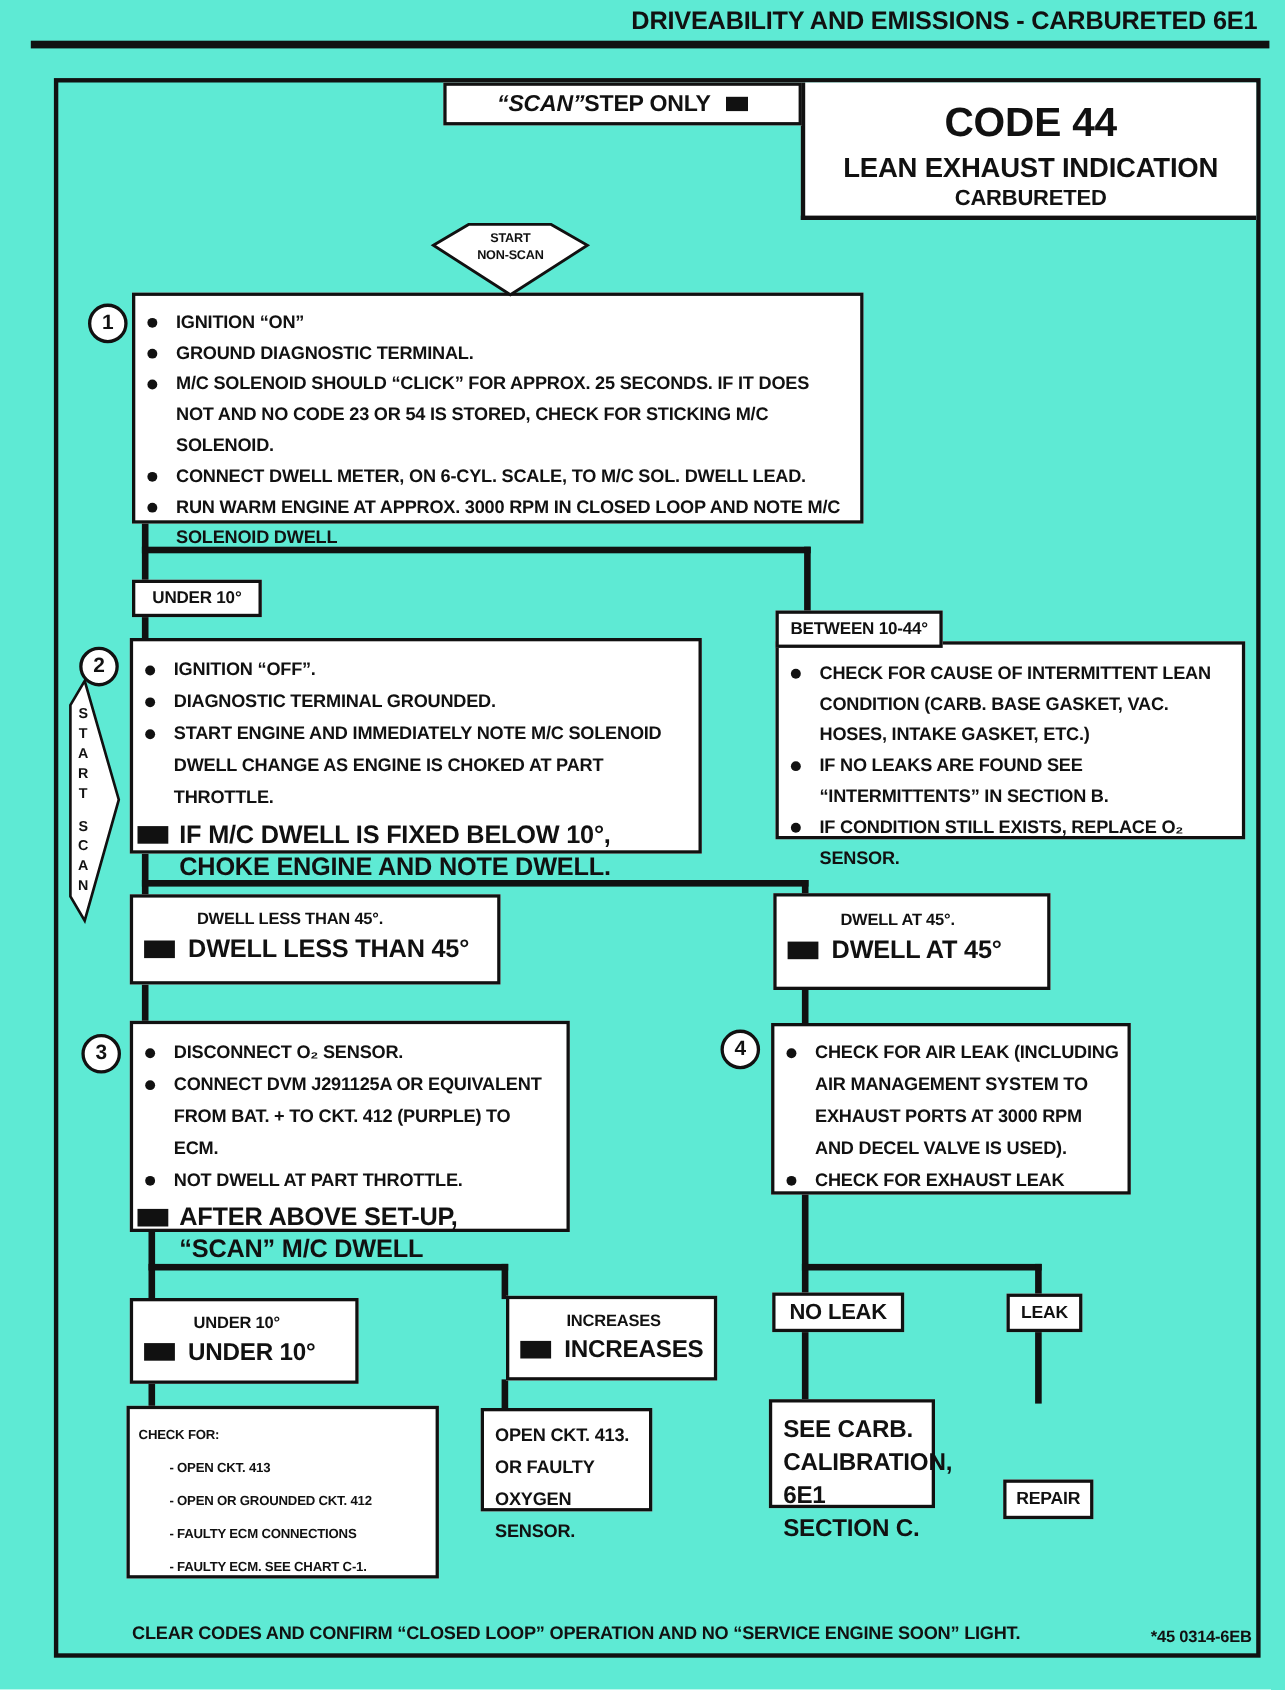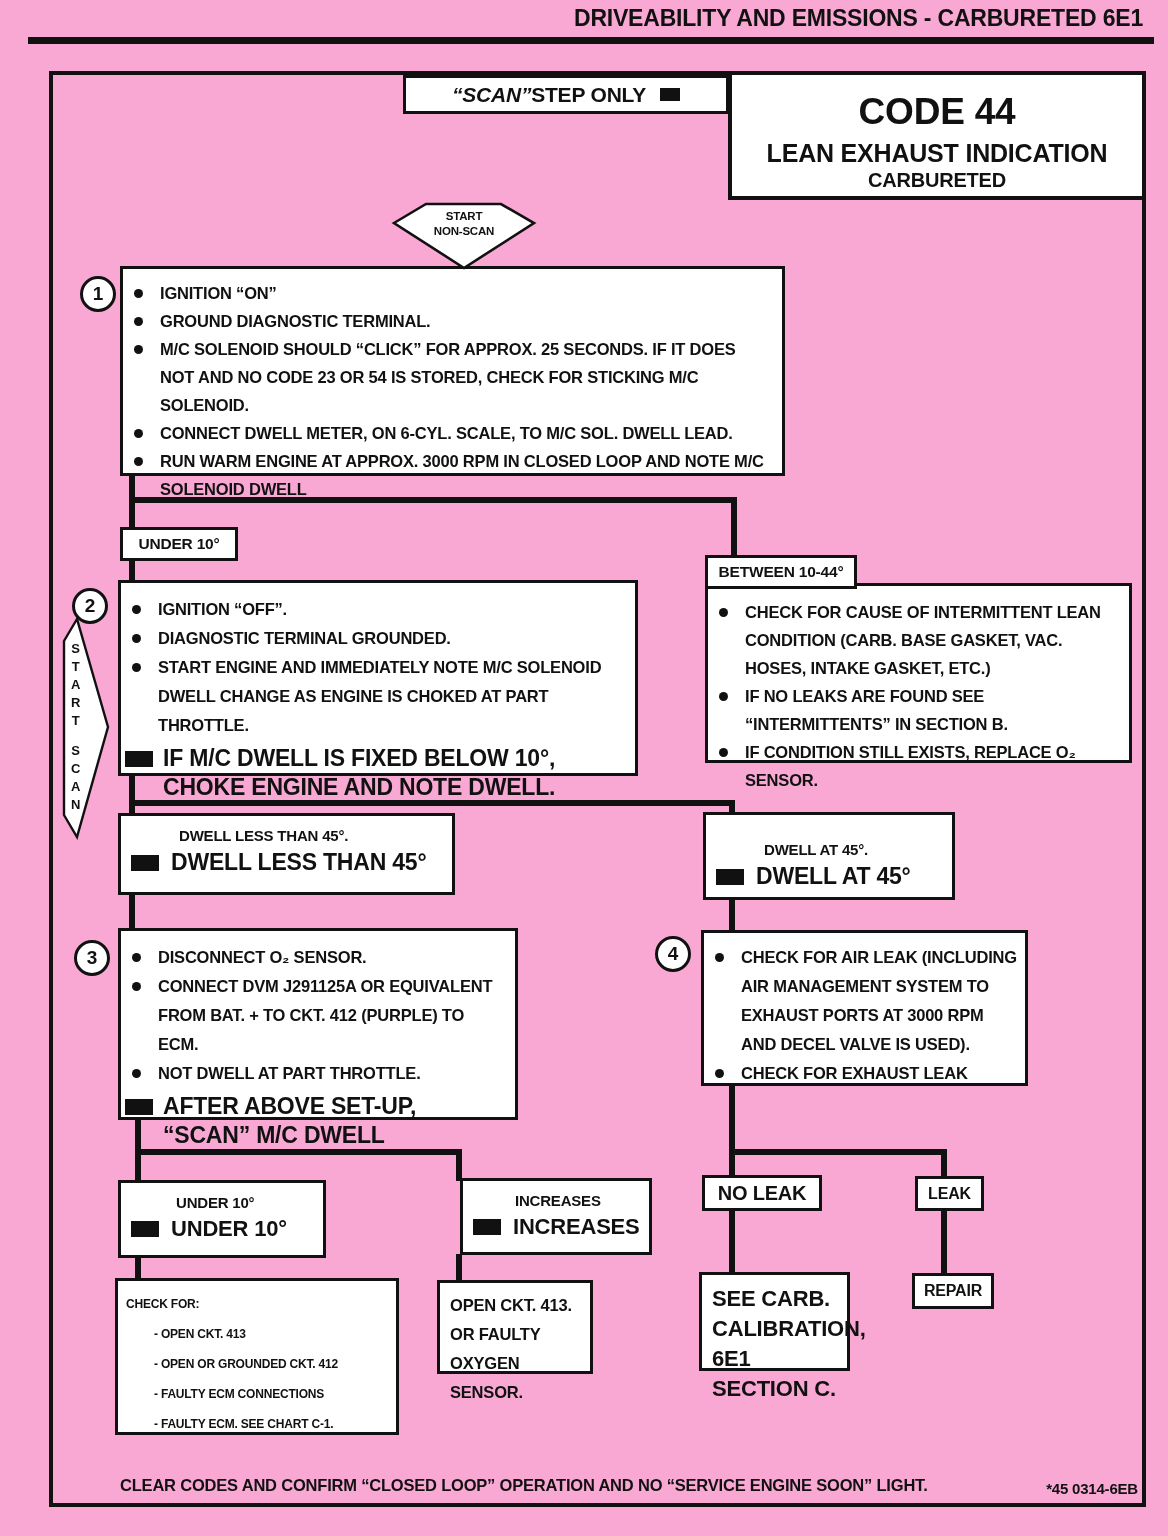--- a/index.html
+++ b/index.html
@@ -1,16 +1,16 @@
 <!DOCTYPE html>
 <html><head>
 <meta charset="utf-8">
 <style>
   html,body{margin:0;padding:0;background:#fff;}
-  #page{position:relative;width:1168px;height:1536px;background:#f9a8d4;
+  #page{position:relative;width:1168px;height:1536px;background:#5eead4;
         font-family:"Liberation Sans",sans-serif;font-weight:700;color:#111;
         letter-spacing:-0.2px;overflow:hidden;}
   .abs{position:absolute;}
   .box{position:absolute;border:3px solid #111;background:#fff;box-sizing:border-box;}
   .conn{position:absolute;background:#111;}
   .circle{position:absolute;width:36px;height:36px;border:3px solid #111;border-radius:50%;
           background:#fff;display:flex;align-items:center;justify-content:center;
           font-size:19px;box-sizing:border-box;z-index:5;}
   .bul{position:relative;padding-left:37px;padding-right:8px;font-size:16.5px;line-height:28px;}
   .dot{position:absolute;left:11px;top:10px;width:9px;height:9px;border-radius:50%;background:#111;}
@@ -107,21 +107,21 @@
     <div class="bul"><span class="dot"></span><span>IF CONDITION STILL EXISTS, REPLACE O₂ SENSOR.</span></div>
   </div>
 
   <div class="box" style="left:118px;top:813px;width:337px;height:82px;padding-left:10px;z-index:2;">
     <div class="result-small" style="padding-left:48px;">DWELL LESS THAN 45°.</div>
     <div class="result-big">
       <span class="sq" style="margin-top:0;"></span>
       <span>DWELL LESS THAN 45°</span>
     </div>
   </div>
-  <div class="box" style="left:703px;top:812px;width:252px;height:88px;padding-left:10px;padding-top:15px;z-index:2;">
+  <div class="box" style="left:703px;top:812px;width:252px;height:88px;padding-left:10px;padding-top:2px;z-index:2;">
     <div class="result-small" style="padding-left:48px;">DWELL AT 45°.</div>
     <div class="result-big">
       <span class="sq" style="margin-top:0;"></span>
       <span>DWELL AT 45°</span>
     </div>
   </div>
 
   <div class="circle" style="left:74px;top:940px;">3</div>
   <div class="box" style="left:118px;top:928px;width:400px;height:192px;padding-top:12px;z-index:2;">
     <div class="bul" style="line-height:29px;"><span class="dot"></span><span>DISCONNECT O₂ SENSOR.</span></div>
@@ -170,18 +170,18 @@
     <div>OR FAULTY</div>
     <div>OXYGEN SENSOR.</div>
   </div>
 
   <div class="box" style="left:699px;top:1272px;width:151px;height:99px;padding:9px 4px 0 10px;font-size:22px;line-height:30px;z-index:2;">
     <div>SEE CARB.</div>
     <div>CALIBRATION,</div>
     <div>6E1 SECTION C.</div>
   </div>
 
-  <div class="lbl" style="left:912px;top:1273px;width:82px;height:36px;font-size:16px;">REPAIR</div>
+  <div class="lbl" style="left:912px;top:1345px;width:82px;height:36px;font-size:16px;">REPAIR</div>
 
   <div class="abs" style="left:120px;top:1476px;font-size:16.5px;">CLEAR CODES AND CONFIRM “CLOSED LOOP” OPERATION AND NO “SERVICE ENGINE SOON” LIGHT.</div>
   <div class="abs" style="left:1018px;top:1480px;width:120px;text-align:right;font-size:15px;">*45 0314-6EB</div>
 
 </div>
 
 </body></html>

